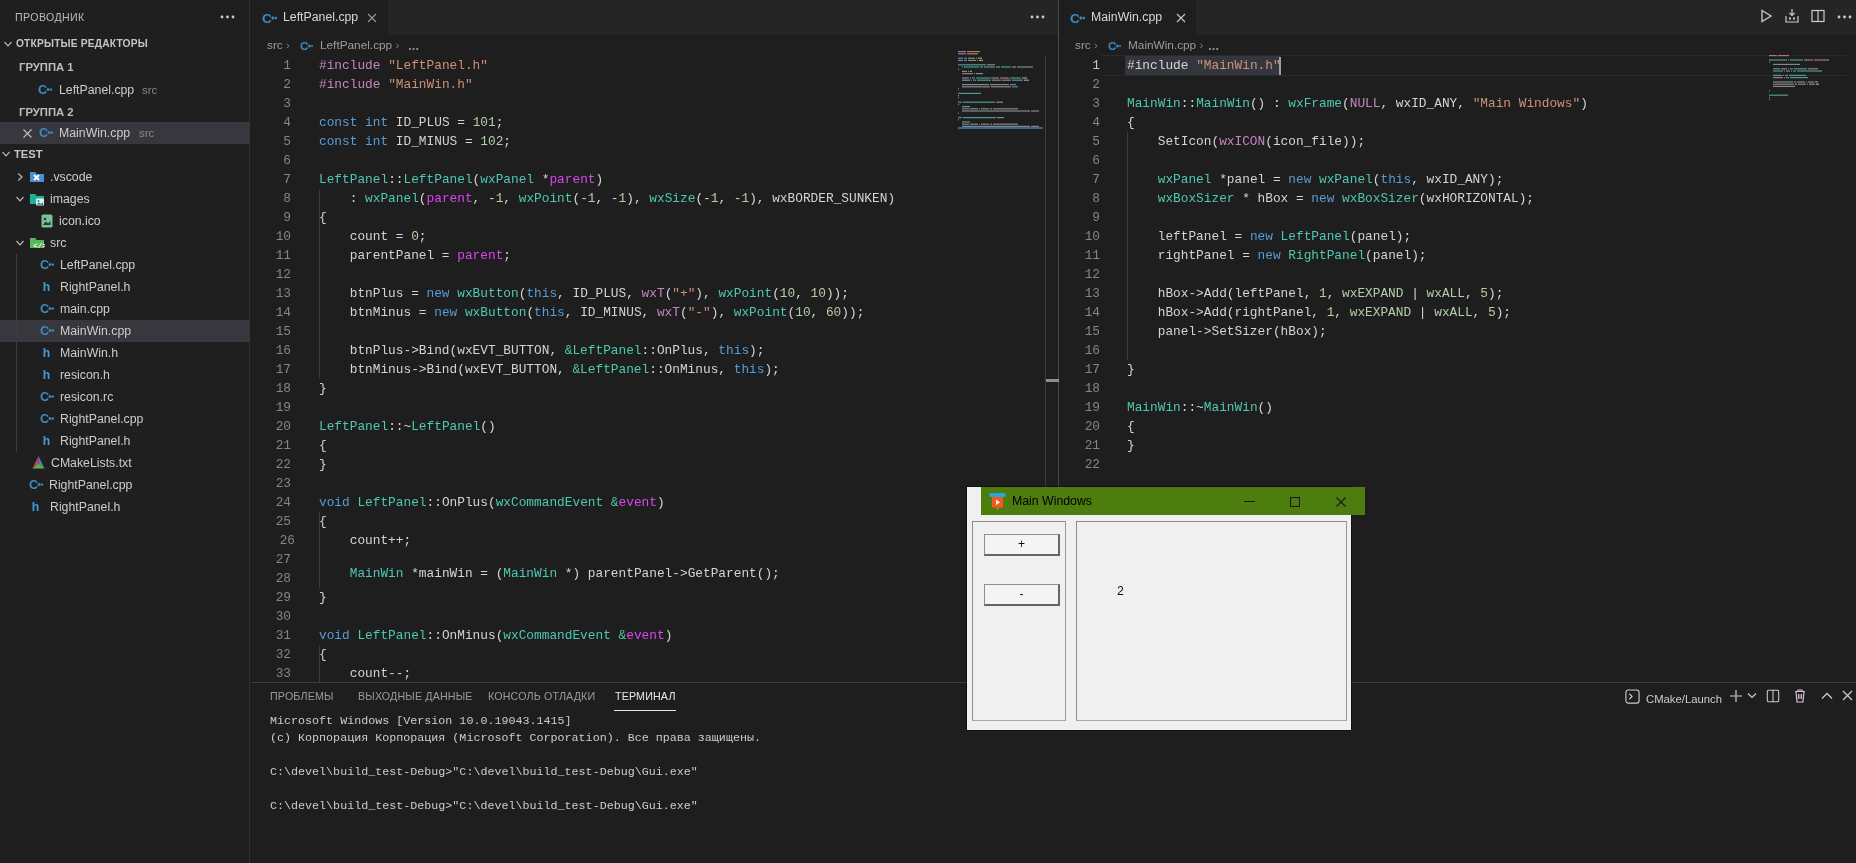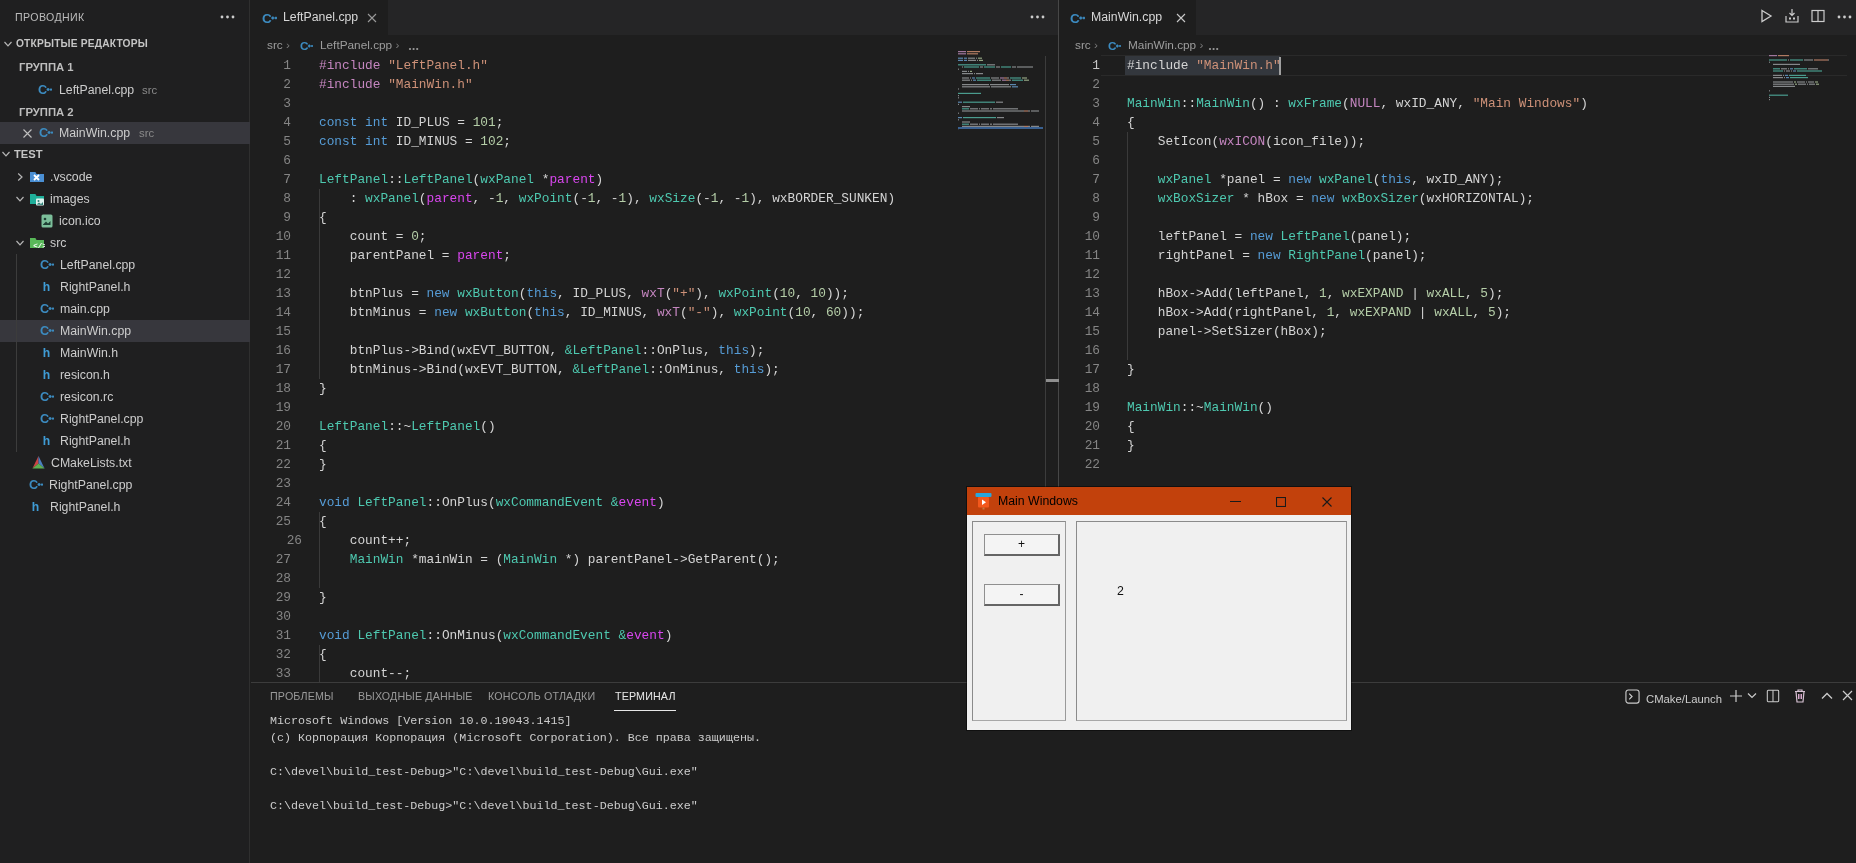--- a/index.html
+++ b/index.html
@@ -22,21 +22,21 @@
 .lnum{position:absolute;font-family:"Liberation Mono",monospace;font-size:12.8px;line-height:19px;color:#858585;text-align:right;white-space:pre}
 .k{color:#569cd6}.m{color:#c586c0}.s{color:#ce9178}.n{color:#b5cea8}
 .t{color:#4ec9b0}.p{color:#d946ef}.w{color:#d4d4d4}
 .guide{position:absolute;width:1px;background:#3a3a3a}
 
 #panel{position:absolute;left:251px;top:682px;width:1605px;height:181px;background:#1e1e1e;border-top:1px solid #3c3c3c}
 .ptab{position:absolute;top:1px;height:24px;line-height:24px;font-size:10.7px;letter-spacing:.15px;color:#9a9a9a;white-space:nowrap}
 .pterm{position:absolute;font-family:"Liberation Mono",monospace;font-size:11.7px;letter-spacing:0;line-height:17px;color:#cccccc;white-space:pre}
 
 #win{position:absolute;left:967px;top:487px;width:384px;height:243px;background:#f0f0f0;box-shadow:0 0 0 1px rgba(0,0,0,.45)}
-#wtitle{position:absolute;left:0;top:0;width:384px;height:28px;background:#c2410c}
+#wtitle{position:absolute;left:14px;top:0;width:384px;height:28px;background:#4d7c0f}
 #wtitle .t1{position:absolute;left:31px;top:0;line-height:28px;font-size:12.3px;color:#000}
 .sunken{position:absolute;background:#f0f0f0;border:1px solid #8b8b8b;border-bottom-color:#a8a8a8;border-right-color:#9a9a9a}
 .wxbtn{position:absolute;background:#f4f4f4;border:1px solid #8f8f8f;border-right:2px solid #656565;border-bottom:2px solid #656565;font-size:12px;color:#111;text-align:center}
 svg{display:block}
 </style></head><body>
 <div id="root">
 
 <div id="sidebar">
 <div class="abs" style="left:15px;top:6px;height:22px;line-height:22px;color:#bbbbbb;font-size:10.6px;letter-spacing:.4px">ПРОВОДНИК</div>
 <svg class="abs" style="left:220px;top:14px" width="16" height="6" viewBox="0 0 16 6">
@@ -280,24 +280,24 @@
 <div class="code" style="left:319px;top:417px"><span class="t">LeftPanel</span>::~<span class="t">LeftPanel</span>()</div>
 <div class="lnum" style="left:251px;top:436px;width:40px">21</div>
 <div class="code" style="left:319px;top:436px">{</div>
 <div class="lnum" style="left:251px;top:455px;width:40px">22</div>
 <div class="code" style="left:319px;top:455px">}</div>
 <div class="lnum" style="left:251px;top:474px;width:40px">23</div>
 <div class="lnum" style="left:251px;top:493px;width:40px">24</div>
 <div class="code" style="left:319px;top:493px"><span class="k">void</span> <span class="t">LeftPanel</span>::OnPlus(<span class="t">wxCommandEvent</span> <span class="t">&amp;</span><span class="p">event</span>)</div>
 <div class="lnum" style="left:251px;top:512px;width:40px">25</div>
 <div class="code" style="left:319px;top:512px">{</div>
-<div class="lnum" style="left:262px;top:531px;width:40px">26</div>
+<div class="lnum" style="left:255px;top:531px;width:40px">26</div>
 <div class="code" style="left:319px;top:531px">    count++;</div>
 <div class="lnum" style="left:251px;top:550px;width:40px">27</div>
-<div class="code" style="left:319px;top:550px">    <span class="t">MainWin</span> *mainWin = (<span class="t">MainWin</span> *) parentPanel-&gt;GetParent();</div>
+<div class="code" style="left:319px;top:564px">    <span class="t">MainWin</span> *mainWin = (<span class="t">MainWin</span> *) parentPanel-&gt;GetParent();</div>
 <div class="lnum" style="left:251px;top:569px;width:40px">28</div>
 <div class="lnum" style="left:251px;top:588px;width:40px">29</div>
 <div class="code" style="left:319px;top:588px">}</div>
 <div class="lnum" style="left:251px;top:607px;width:40px">30</div>
 <div class="lnum" style="left:251px;top:626px;width:40px">31</div>
 <div class="code" style="left:319px;top:626px"><span class="k">void</span> <span class="t">LeftPanel</span>::OnMinus(<span class="t">wxCommandEvent</span> <span class="t">&amp;</span><span class="p">event</span>)</div>
 <div class="lnum" style="left:251px;top:645px;width:40px">32</div>
 <div class="code" style="left:319px;top:645px">{</div>
 <div class="lnum" style="left:251px;top:664px;width:40px">33</div>
 <div class="code" style="left:319px;top:664px">    count--;</div>

